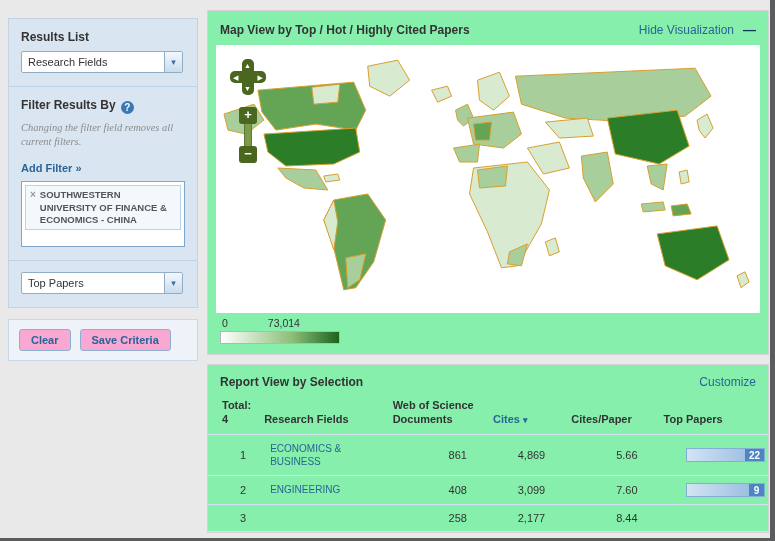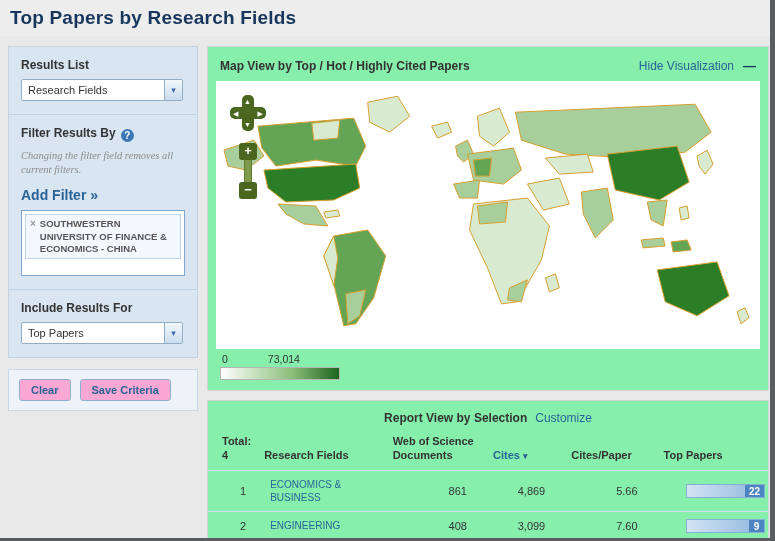--- a/index.html
+++ b/index.html
@@ -14,31 +14,31 @@
   .page-header { height:36px; padding:7px 0 0 10px; background:#ededed; }
   .page-title { font-size:19px; font-weight:bold; color:#17365d; letter-spacing:.2px; }
 
   
   .content { display:flex; align-items:flex-start; gap:9px; padding:10px 6px 0 8px; }
   .sidebar { width:190px; flex:none; }
   .main { flex:1; min-width:0; display:flex; flex-direction:column; gap:9px; }
   .panel { background:#86efac; border:1px solid #d4d4d4; }
 
   
-  .side-panel { background:#d9e6f2; border:1px solid #c3d3e3; }
+  .side-panel { background:#d9e6f2; border:1px solid #c3d3e3;margin-top:8px; }
   .side-section { padding:11px 12px 13px; }
   .side-divider { height:1px; background:#bdd2e4; }
   .side-label { font-size:12px; font-weight:bold; color:#333; margin-bottom:7px; }
   .select { display:flex; width:162px; height:22px; background:#fff; border:1px solid #93adc4; border-radius:2px; overflow:hidden; cursor:pointer; }
   .select-value { flex:1; font-size:11px; color:#333; padding:4px 6px 0; white-space:nowrap; overflow:hidden; }
   .select-btn { width:18px; background:linear-gradient(#f2f8fd,#cadced); border-left:1px solid #93adc4; color:#3a6ea8; font-size:9px; display:flex; align-items:center; justify-content:center; }
   .help-icon { display:inline-block; width:13px; height:13px; border-radius:50%; background:#3a77b5; color:#fff; font-size:10px; font-weight:bold; text-align:center; line-height:13px; margin-left:5px; vertical-align:-2px; cursor:pointer; }
   .note { font-size:10.5px; font-style:italic; color:#8b8b8b; line-height:1.35; margin-bottom:9px;font-family:Liberation Serif, serif; }
   .link { color:#2a6496; text-decoration:none; cursor:pointer; }
-  .add-filter { display:inline-block; font-size:14px; font-weight:bold; margin-bottom:7px; }
+  .add-filter { display:inline-block; font-size:11px; font-weight:bold; margin-bottom:7px; }
   .filter-box { width:164px; height:66px; background:#fff; border:1px solid #7da7cd; padding:3px; overflow:hidden; }
   .filter-chip { display:flex; gap:4px; align-items:flex-start; border:1px solid #bcd2e8; background:#f3f8fc; padding:3px 4px; }
   .chip-x { color:#979797; font-size:10px; font-weight:bold; line-height:1.2; cursor:pointer; }
   .chip-text { font-size:9.5px; font-weight:bold; color:#555; line-height:1.3; }
   .buttons-panel { margin-top:11px; background:#eef3f9; border:1px solid #c7d8e8; padding:9px 10px; display:flex; gap:9px; }
   .btn { background:#f9a8d4; border:1px solid #8fb0cf; border-radius:3px; color:#2a6496; font-size:11px; font-weight:bold; padding:4px 11px; cursor:pointer; font-family:"Liberation Sans",sans-serif; }
 
   
   .map-header { display:flex; justify-content:space-between; align-items:center; padding:11px 12px 8px; }
   .map-title { font-size:12px; font-weight:bold; color:#333; }
@@ -56,21 +56,21 @@
   .pan-up{left:14px; top:3px;} .pan-down{left:14px; bottom:3px;} .pan-left{left:3px; top:15px;} .pan-right{right:3px; top:15px;}
   .zoom-ctl { position:absolute; left:23px; top:62px; width:18px; }
   .zoom-btn { width:18px; height:17px; background:#4a661f; color:#fff; border-radius:3px; text-align:center; line-height:16px; font-size:13px; font-weight:bold; cursor:pointer; }
   .zoom-track { width:8px; height:22px; margin:0 auto; background:#7c9a4a; border-left:1px solid #5d7a32; border-right:1px solid #5d7a32; cursor:pointer; }
 
   .legend { padding:4px 0 10px 12px; }
   .legend-labels { display:flex; gap:40px; font-size:10.5px; color:#333; padding-left:2px; margin-bottom:2px; }
   .legend-bar { width:120px; height:13px; border:1px solid #b5b5b5; background:linear-gradient(90deg,#ffffff,#8cbf7a 60%,#1c641c); }
 
   
-  .report-header { display:flex; justify-content:center; align-items:center; padding:10px 12px 8px;gap:8px; }
+  .report-header { display:flex; justify-content:space-between; align-items:center; padding:10px 12px 8px;gap:8px; }
   .report-title { font-size:12px; font-weight:bold; color:#333; }
   .customize { font-size:12px; }
   .report-table { width:100%; border-collapse:collapse; table-layout:fixed; }
   .report-table th { font-size:11px; font-weight:bold; color:#333; text-align:left; vertical-align:bottom; padding:2px 4px 7px; line-height:1.25; }
   th.col-rank { width:52px; text-align:left; padding-left:14px; font-weight:bold; }
   th.col-field{ width:128px; } th.col-docs{ width:100px; } th.col-cites{ width:78px; } th.col-cpp{ width:92px; } th.col-top{ width:108px; }
   .cites-th { color:#2a6496; font-weight:bold; cursor:pointer; }
   .sort-arrow { font-size:9px; color:#2a6496; }
   .report-table td { border-top:1px solid #d3e2f0; padding:7px 4px; font-size:11px; color:#333; vertical-align:middle; }
   .report-table tbody tr:last-child td { border-bottom:1px solid #d3e2f0; }
@@ -82,23 +82,20 @@
   .bar { height:14px; background:linear-gradient(90deg,#d3e4f4,#8fb6dd); border:1px solid #86add3; display:flex; justify-content:flex-end; }
   .bar-value { background:#4d84c4; color:#fff; font-size:10px; font-weight:bold; line-height:13px; padding:0 4px; min-width:15px; text-align:center; }
 </style>
 </head>
 <body>
 
 <div class="page">
   <div class="edge-right"></div>
   <div class="edge-bottom"></div>
 
-  <div class="page-header">
-    <span class="page-title">Top Papers by Research Fields</span>
-  </div>
 
   <div class="content">
 
     <aside class="sidebar">
       <div class="side-panel">
 
         <div class="side-section">
           <div class="side-label">Results List</div>
           <div class="select">
             <span class="select-value">Research Fields</span>
@@ -118,21 +115,20 @@
             <div class="filter-chip">
               <span class="chip-x">×</span>
               <span class="chip-text">SOUTHWESTERN UNIVERSITY OF FINANCE &amp; ECONOMICS - CHINA</span>
             </div>
           </div>
         </div>
 
         <div class="side-divider"></div>
 
         <div class="side-section">
-          <div class="side-label">Include Results For</div>
           <div class="select">
             <span class="select-value">Top Papers</span>
             <span class="select-btn">▾</span>
           </div>
         </div>
       </div>
 
       <div class="buttons-panel">
         <button class="btn">Clear</button>
         <button class="btn">Save Criteria</button>

